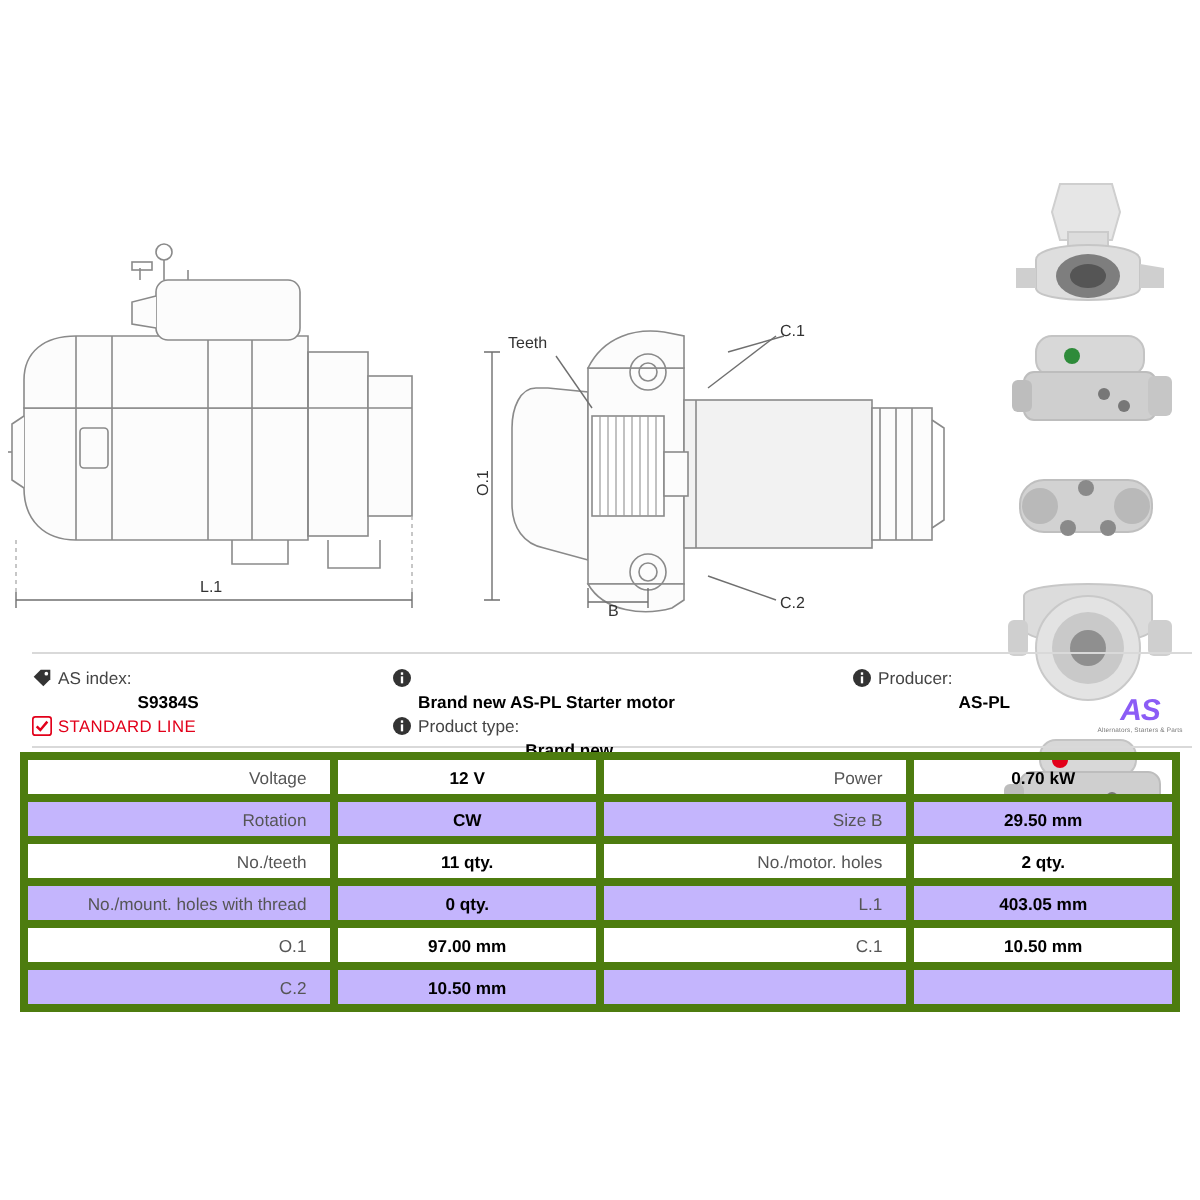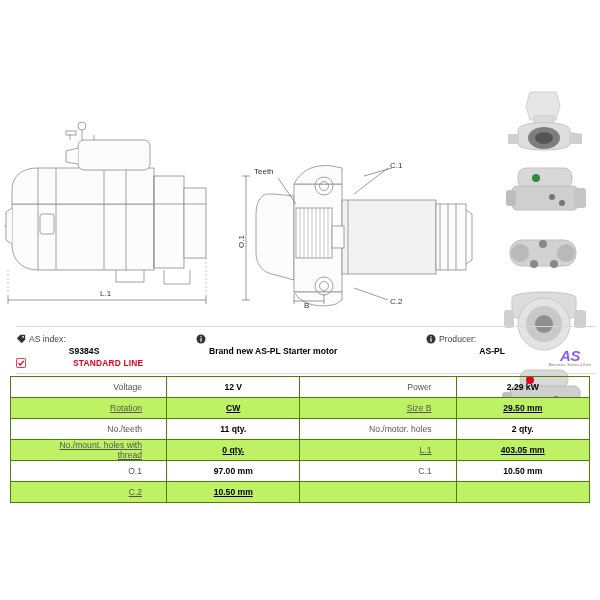--- a/index.html
+++ b/index.html
@@ -73,24 +73,23 @@
     align-items: center;
     justify-content: flex-start;
   }
   .info-row .lbl { color: #444; margin-right: 3px; }
   .info-row .val { color: #000; font-weight: bold; margin-top: 24px; }
 
   .tag-ico svg, .info-ico svg, .check-ico svg { display: block; }
 
   .std-line {
     color: #e2001a;
-    font-weight: bold;
+    font-weight: normal;
     font-size: 8.4px;
     letter-spacing: .2px;
-    margin-left: 44px;
   }
 
   
   .aspl-logo {
     position: absolute;
     right: 0px; top: 22px;
     width: 52px; height: 24px;
     text-align: center;
   }
   .aspl-logo .mark {
@@ -111,37 +110,37 @@
   
   .spec {
     position: absolute;
     left: 10px; top: 376px;
     width: 580px;
     border-collapse: collapse;
     font-size: 8.6px;
     color: #333;
   }
   .spec td {
-    border: 1px solid #4d7c0f;
+    border: 4px solid #4d7c0f;
     height: 21px;
-    padding: 0 24px;
+    padding: 0 12px;
     vertical-align: middle;
   }
   .spec td.k {
     text-align: right;
     color: #555;
     width: 145px;
   }
   .spec td.v {
     text-align: center;
     color: #000;
     font-weight: bold;
     width: 124px;
   }
-  .spec tr.alt td { background: #bef264; text-decoration: underline; }
+  .spec tr.alt td { background: #c4b5fd; }
 
   .svgbox { display:block; }
 </style>
 </head>
 <body>
 
 <div class="page">
 
   <div class="drawings">
 
@@ -327,20 +326,31 @@
     <div class="col col-b">
       <div class="info-row">
         <span class="ico info-ico">
           <svg width="10" height="10" viewBox="0 0 12 12">
               <circle cx="6" cy="6" r="5.4" fill="#333"></circle>
               <rect x="5.3" y="5" width="1.4" height="4.2" fill="#fff"></rect>
               <rect x="5.3" y="2.6" width="1.4" height="1.5" fill="#fff"></rect>
             </svg>
         </span>
         <span class="val">Brand new AS-PL Starter motor</span>
+      </div>
+      <div class="info-row">
+        <span class="ico info-ico">
+          <svg width="10" height="10" viewBox="0 0 12 12">
+              <circle cx="6" cy="6" r="5.4" fill="#333"></circle>
+              <rect x="5.3" y="5" width="1.4" height="4.2" fill="#fff"></rect>
+              <rect x="5.3" y="2.6" width="1.4" height="1.5" fill="#fff"></rect>
+            </svg>
+        </span>
+        <span class="lbl">Product type:</span>
+        <span class="val">Brand new</span>
       </div>
     </div>
 
     <div class="col col-c">
       <div class="info-row">
         <span class="ico info-ico">
           <svg width="10" height="10" viewBox="0 0 12 12">
               <circle cx="6" cy="6" r="5.4" fill="#333"></circle>
               <rect x="5.3" y="5" width="1.4" height="4.2" fill="#fff"></rect>
               <rect x="5.3" y="2.6" width="1.4" height="1.5" fill="#fff"></rect>
@@ -355,21 +365,21 @@
       </div>
     </div>
   </div>
 
   <table class="spec">
     <tbody>
       <tr>
         <td class="k">Voltage</td>
         <td class="v">12 V</td>
         <td class="k">Power</td>
-        <td class="v">2.29 kW</td>
+        <td class="v">0.70 kW</td>
       </tr>
       <tr class="alt">
         <td class="k">Rotation</td>
         <td class="v">CW</td>
         <td class="k">Size B</td>
         <td class="v">29.50 mm</td>
       </tr>
       <tr>
         <td class="k">No./teeth</td>
         <td class="v">11 qty.</td>

